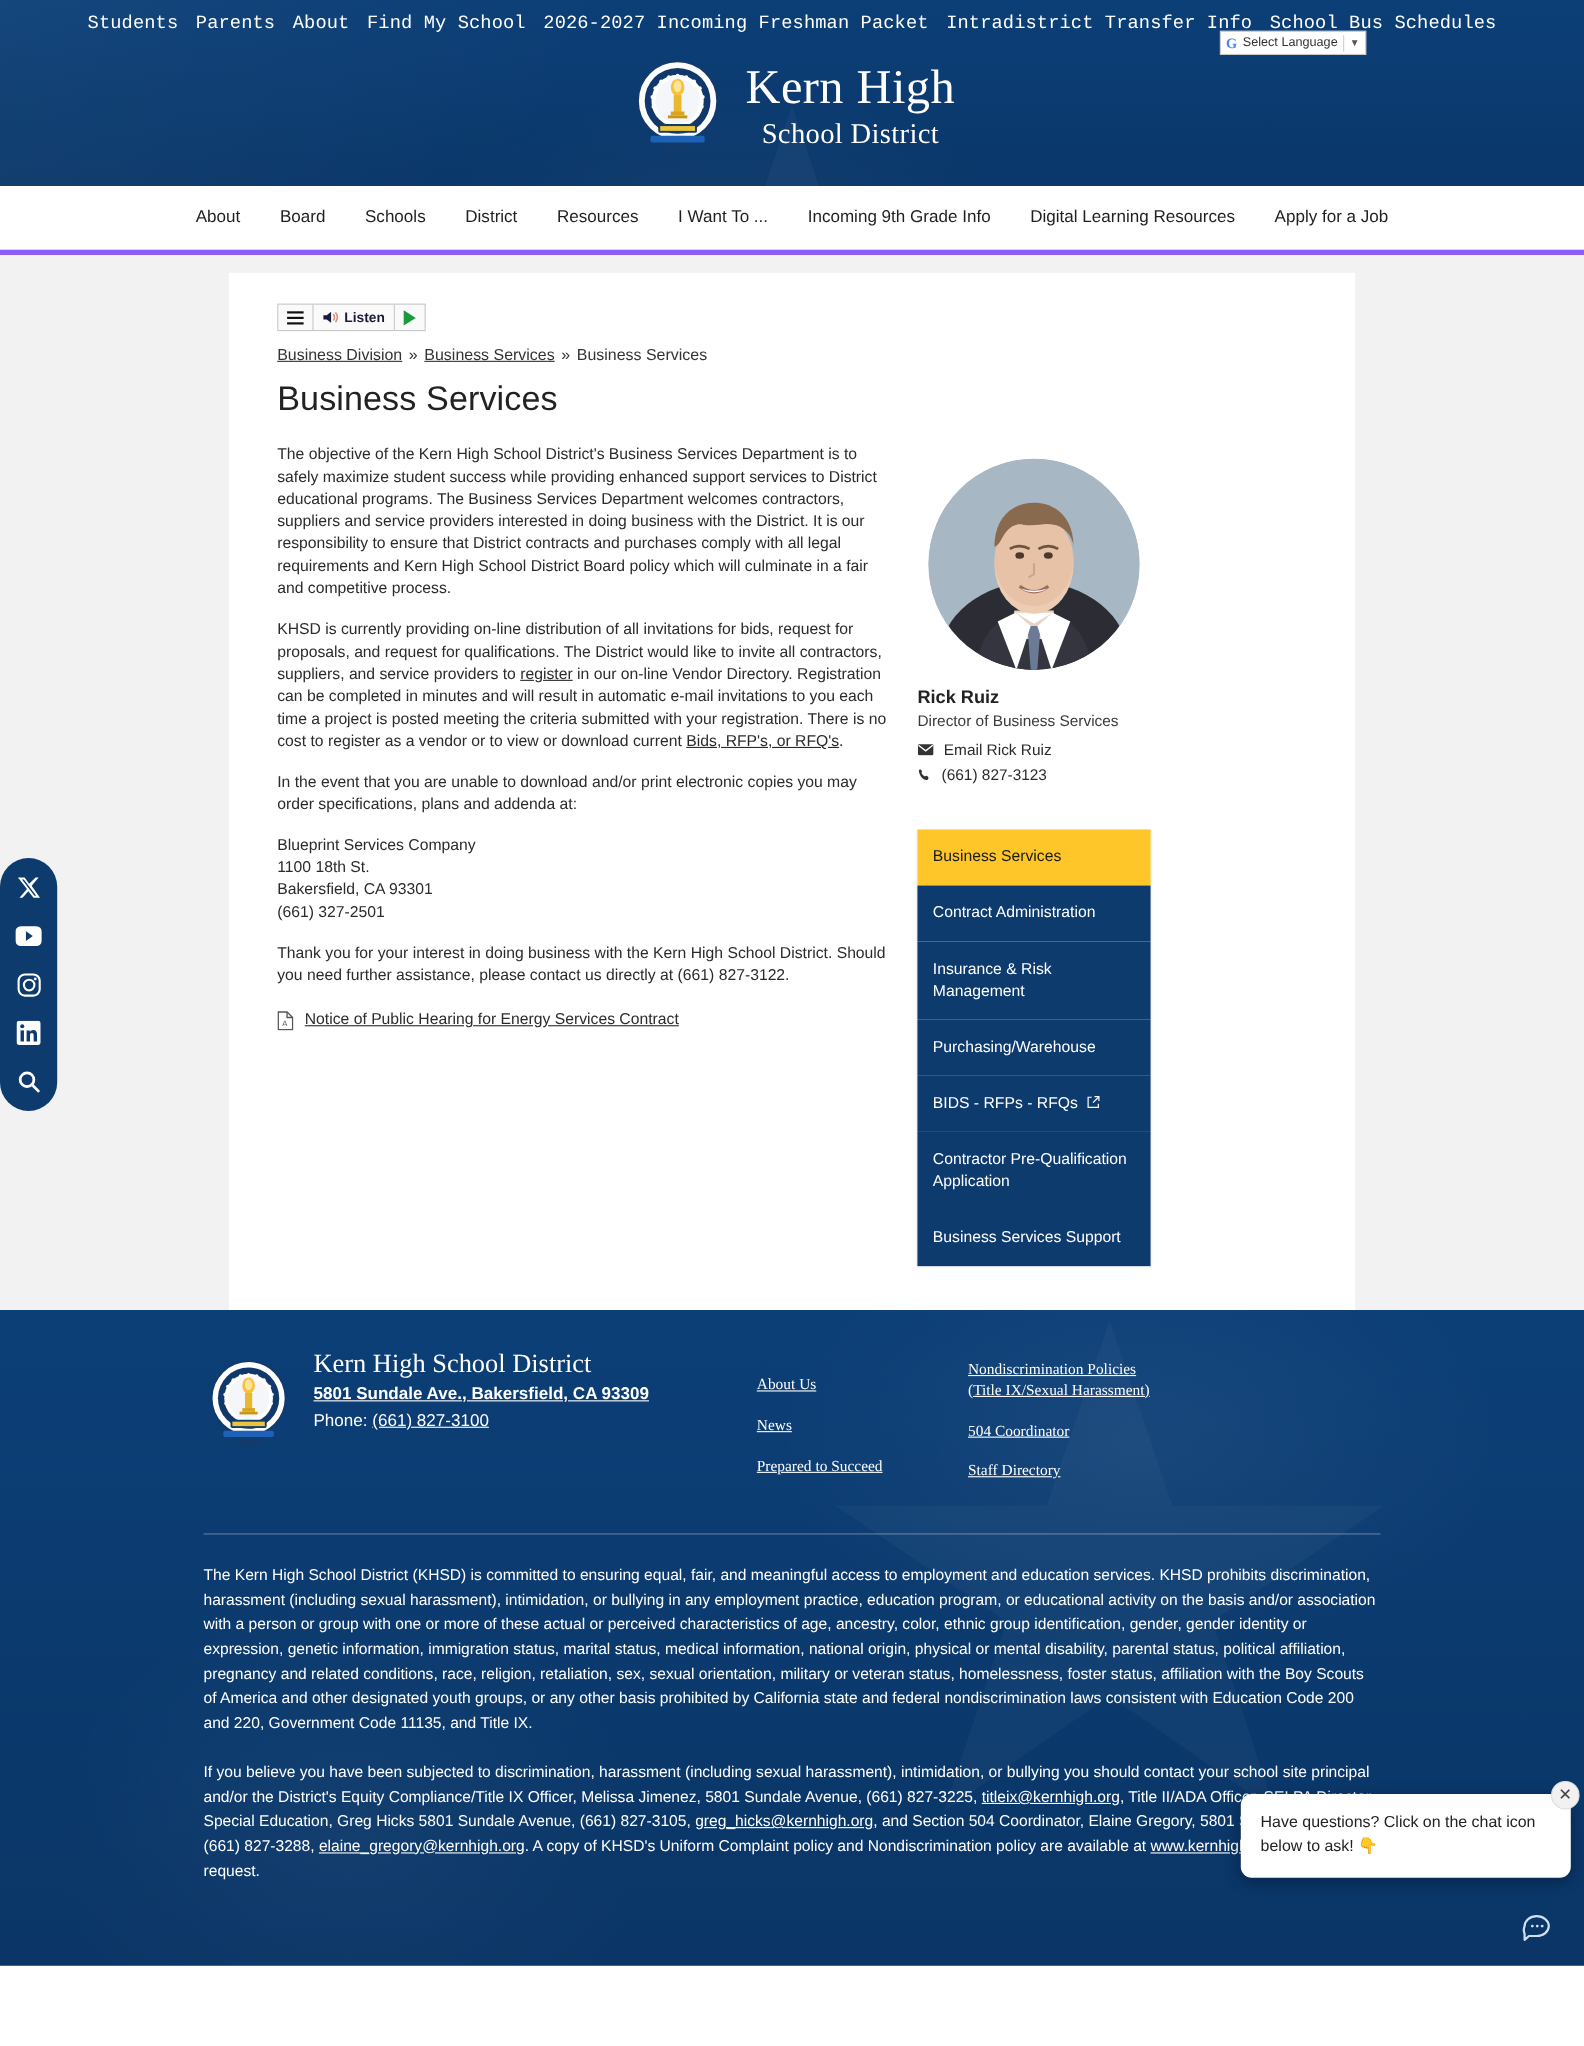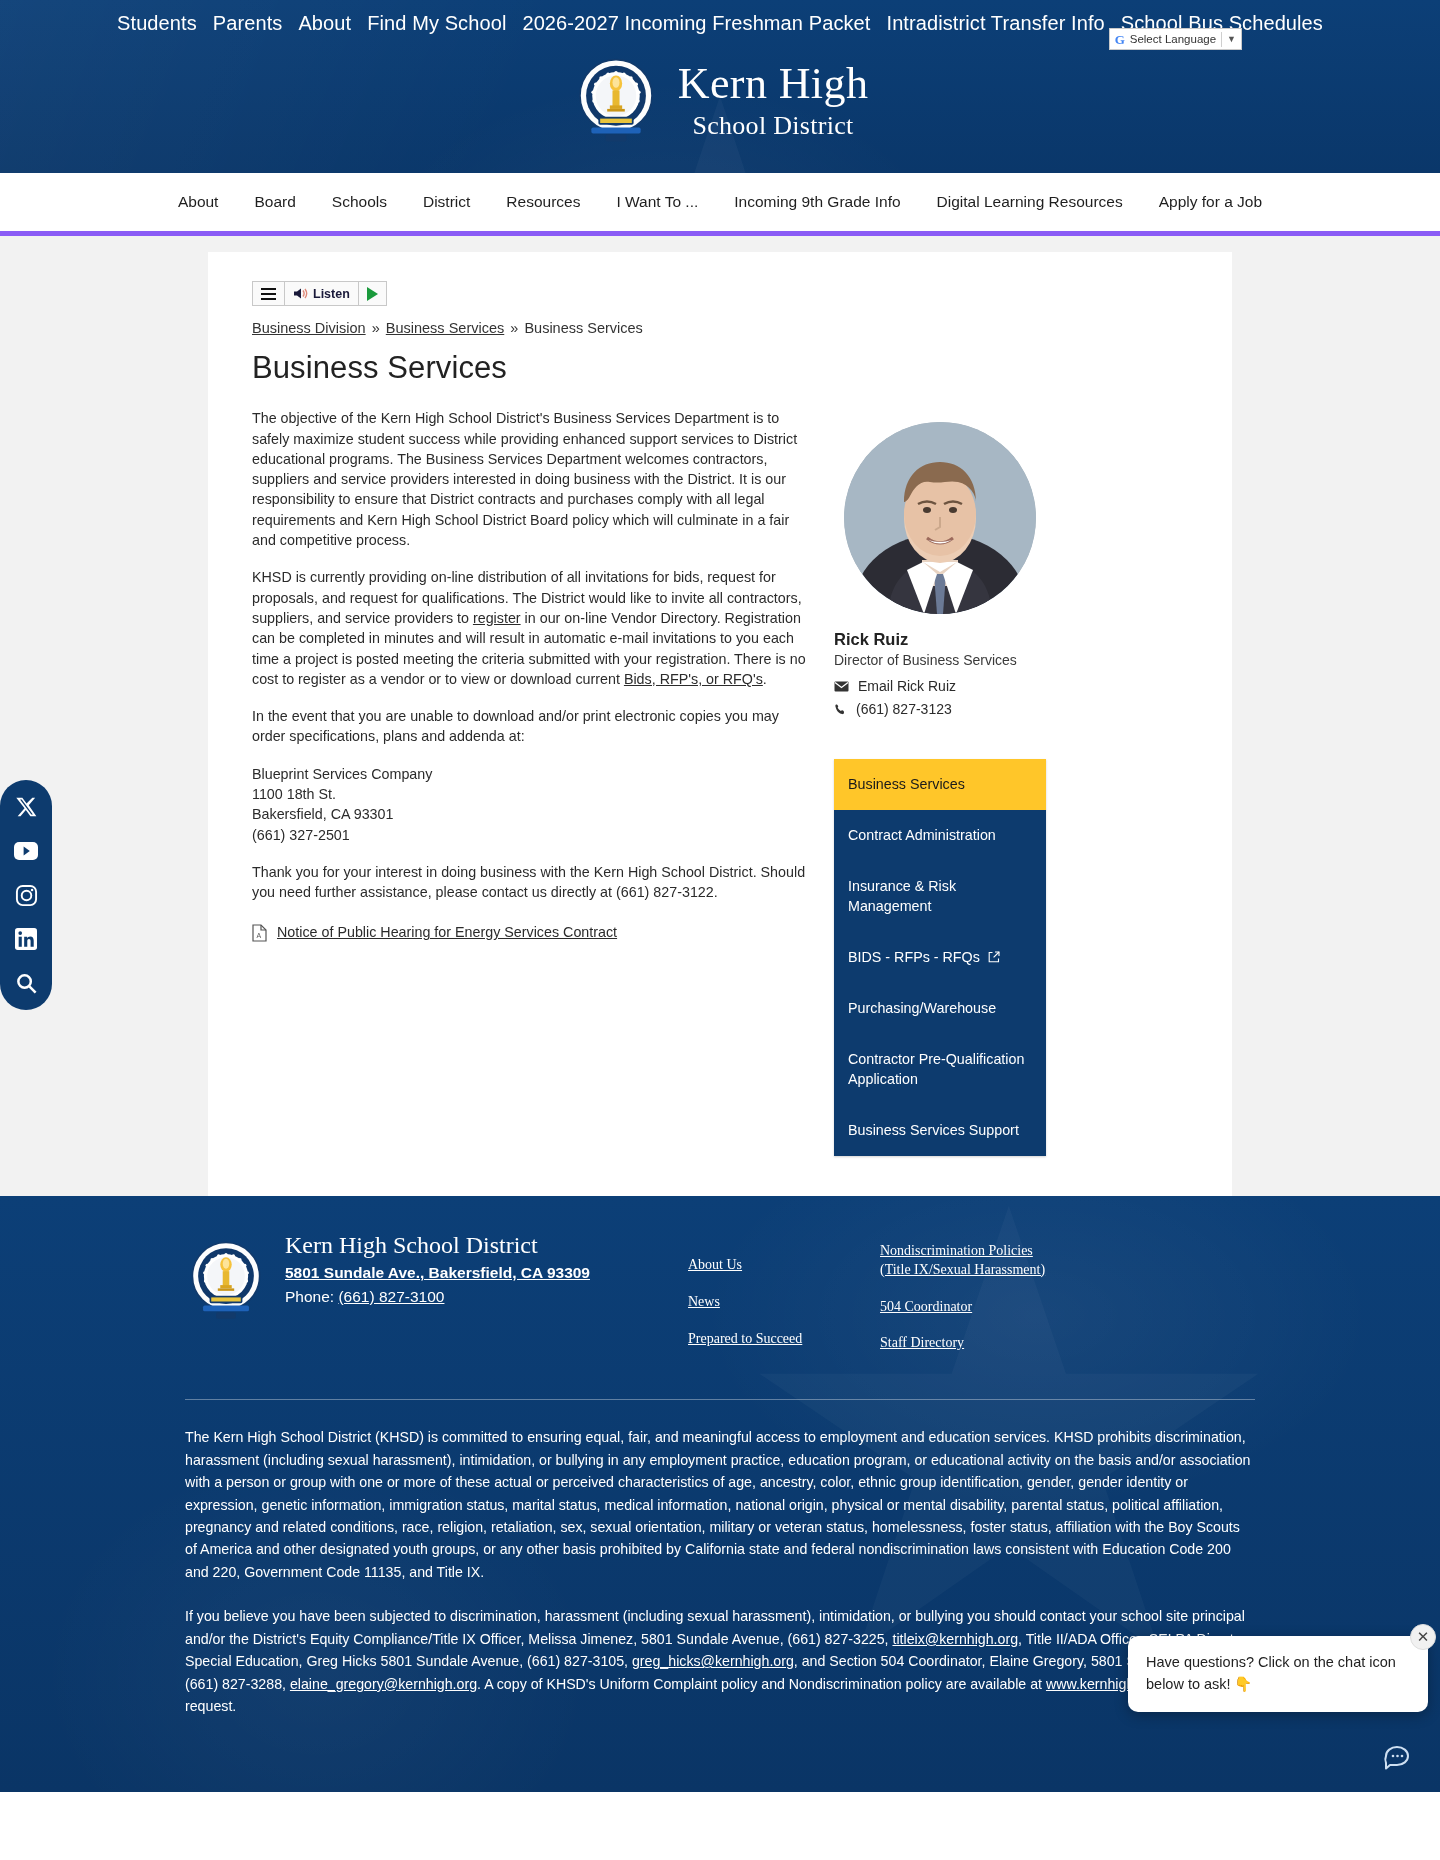--- a/index.html
+++ b/index.html
@@ -37,24 +37,25 @@
     position: relative;
     z-index: 3;
     display: flex;
     justify-content: center;
     align-items: center;
     gap: 16px;
     padding: 12px 0 6px 0;
   }
   .utility-link {
     color: #ffffff;
-    font-size: 20px;
+    font-size: 17px;
     text-decoration: none;
     letter-spacing: .1px;
     white-space: nowrap;
+    font-family: Liberation Mono, monospace;
   }
   .lang-wrap {
     position: absolute;
     right: 198px;
     top: 28px;
     z-index: 4;
   }
   .lang-select {
     display: inline-flex;
     align-items: center;
@@ -509,29 +510,29 @@
             <a class="sidemenu-item active" href="#">
               <span>Business Services</span>
             </a>
             <a class="sidemenu-item" href="#">
               <span>Contract Administration</span>
             </a>
             <a class="sidemenu-item" href="#">
               <span>Insurance &amp; Risk Management</span>
             </a>
             <a class="sidemenu-item" href="#">
+              <span>Purchasing/Warehouse</span>
+            </a>
+            <a class="sidemenu-item" href="#">
               <span>BIDS - RFPs - RFQs</span>
               <svg class="ext-ico" width="12" height="12" viewBox="0 0 12 12">
                 <path d="M4.5 1.5H1.2v9.3h9.3V7.5" fill="none" stroke="#fff" stroke-width="1.1"></path>
                 <path d="M7 1h4v4" fill="none" stroke="#fff" stroke-width="1.1"></path>
                 <path d="M11 1L5.6 6.4" stroke="#fff" stroke-width="1.1"></path>
               </svg>
-            </a>
-            <a class="sidemenu-item" href="#">
-              <span>Purchasing/Warehouse</span>
             </a>
             <a class="sidemenu-item" href="#">
               <span>Contractor Pre-Qualification Application</span>
             </a>
             <a class="sidemenu-item" href="#">
               <span>Business Services Support</span>
             </a>
           </nav>
         </aside>
       </div>

